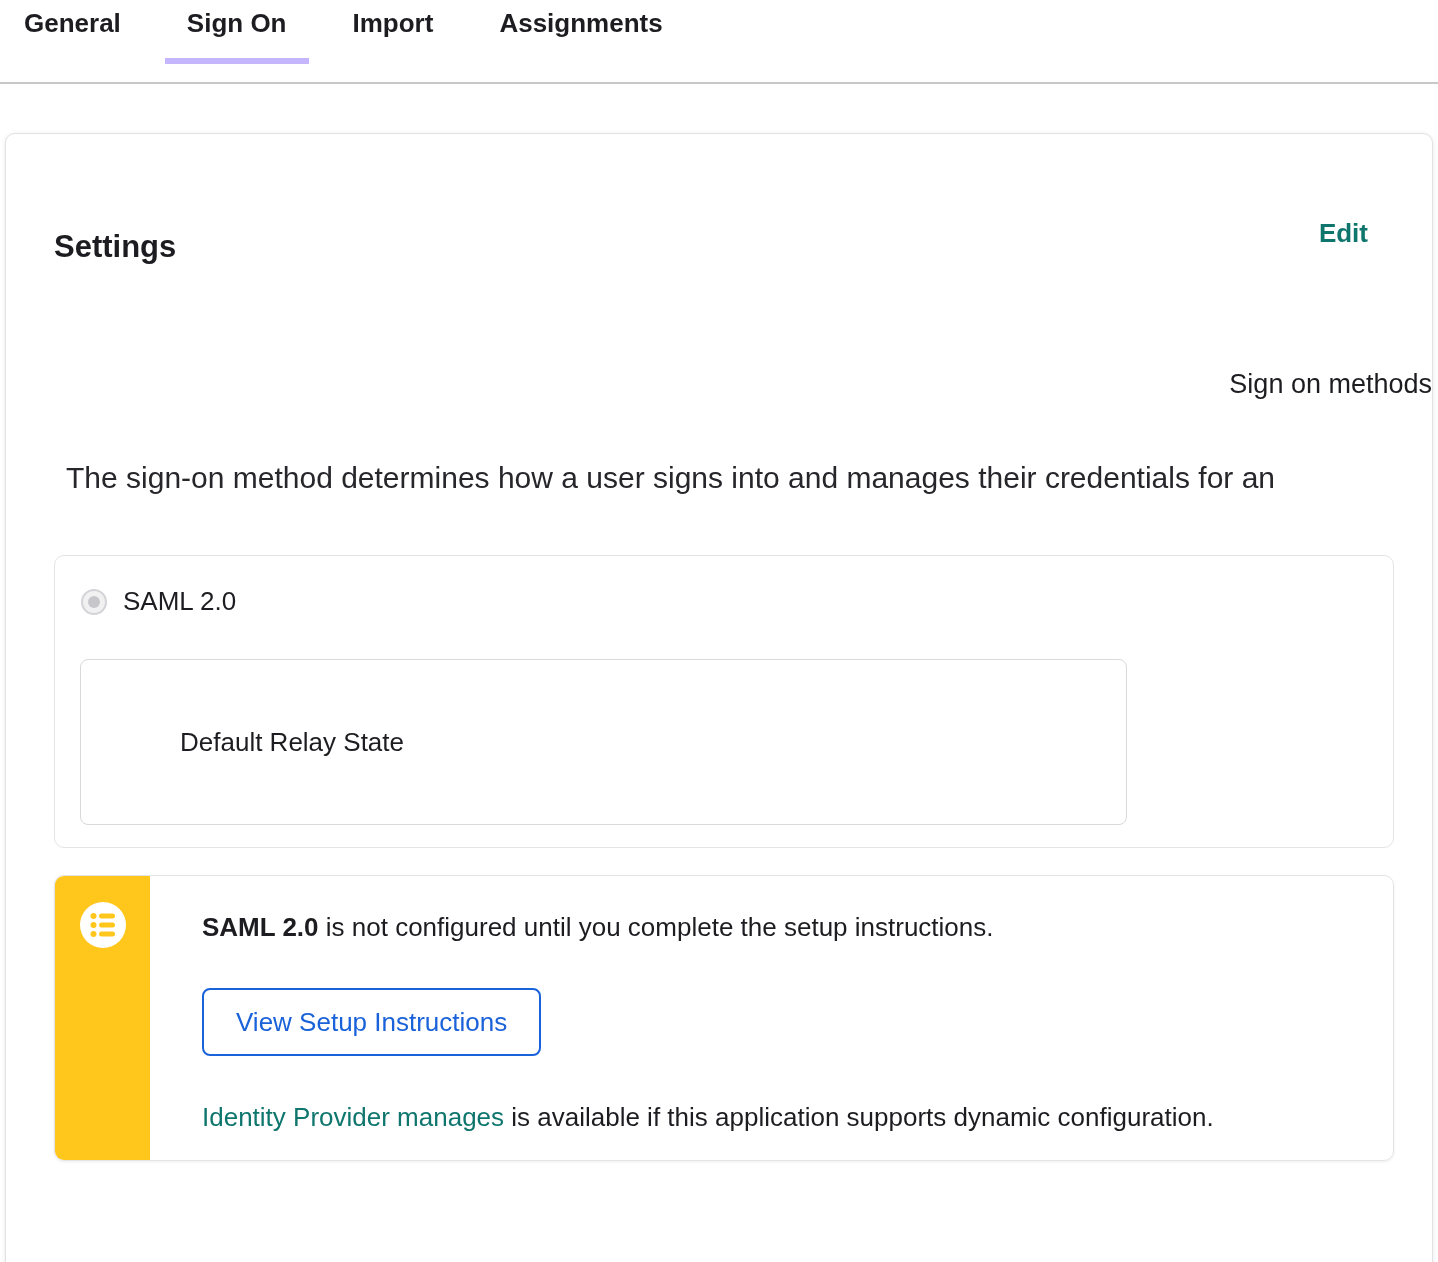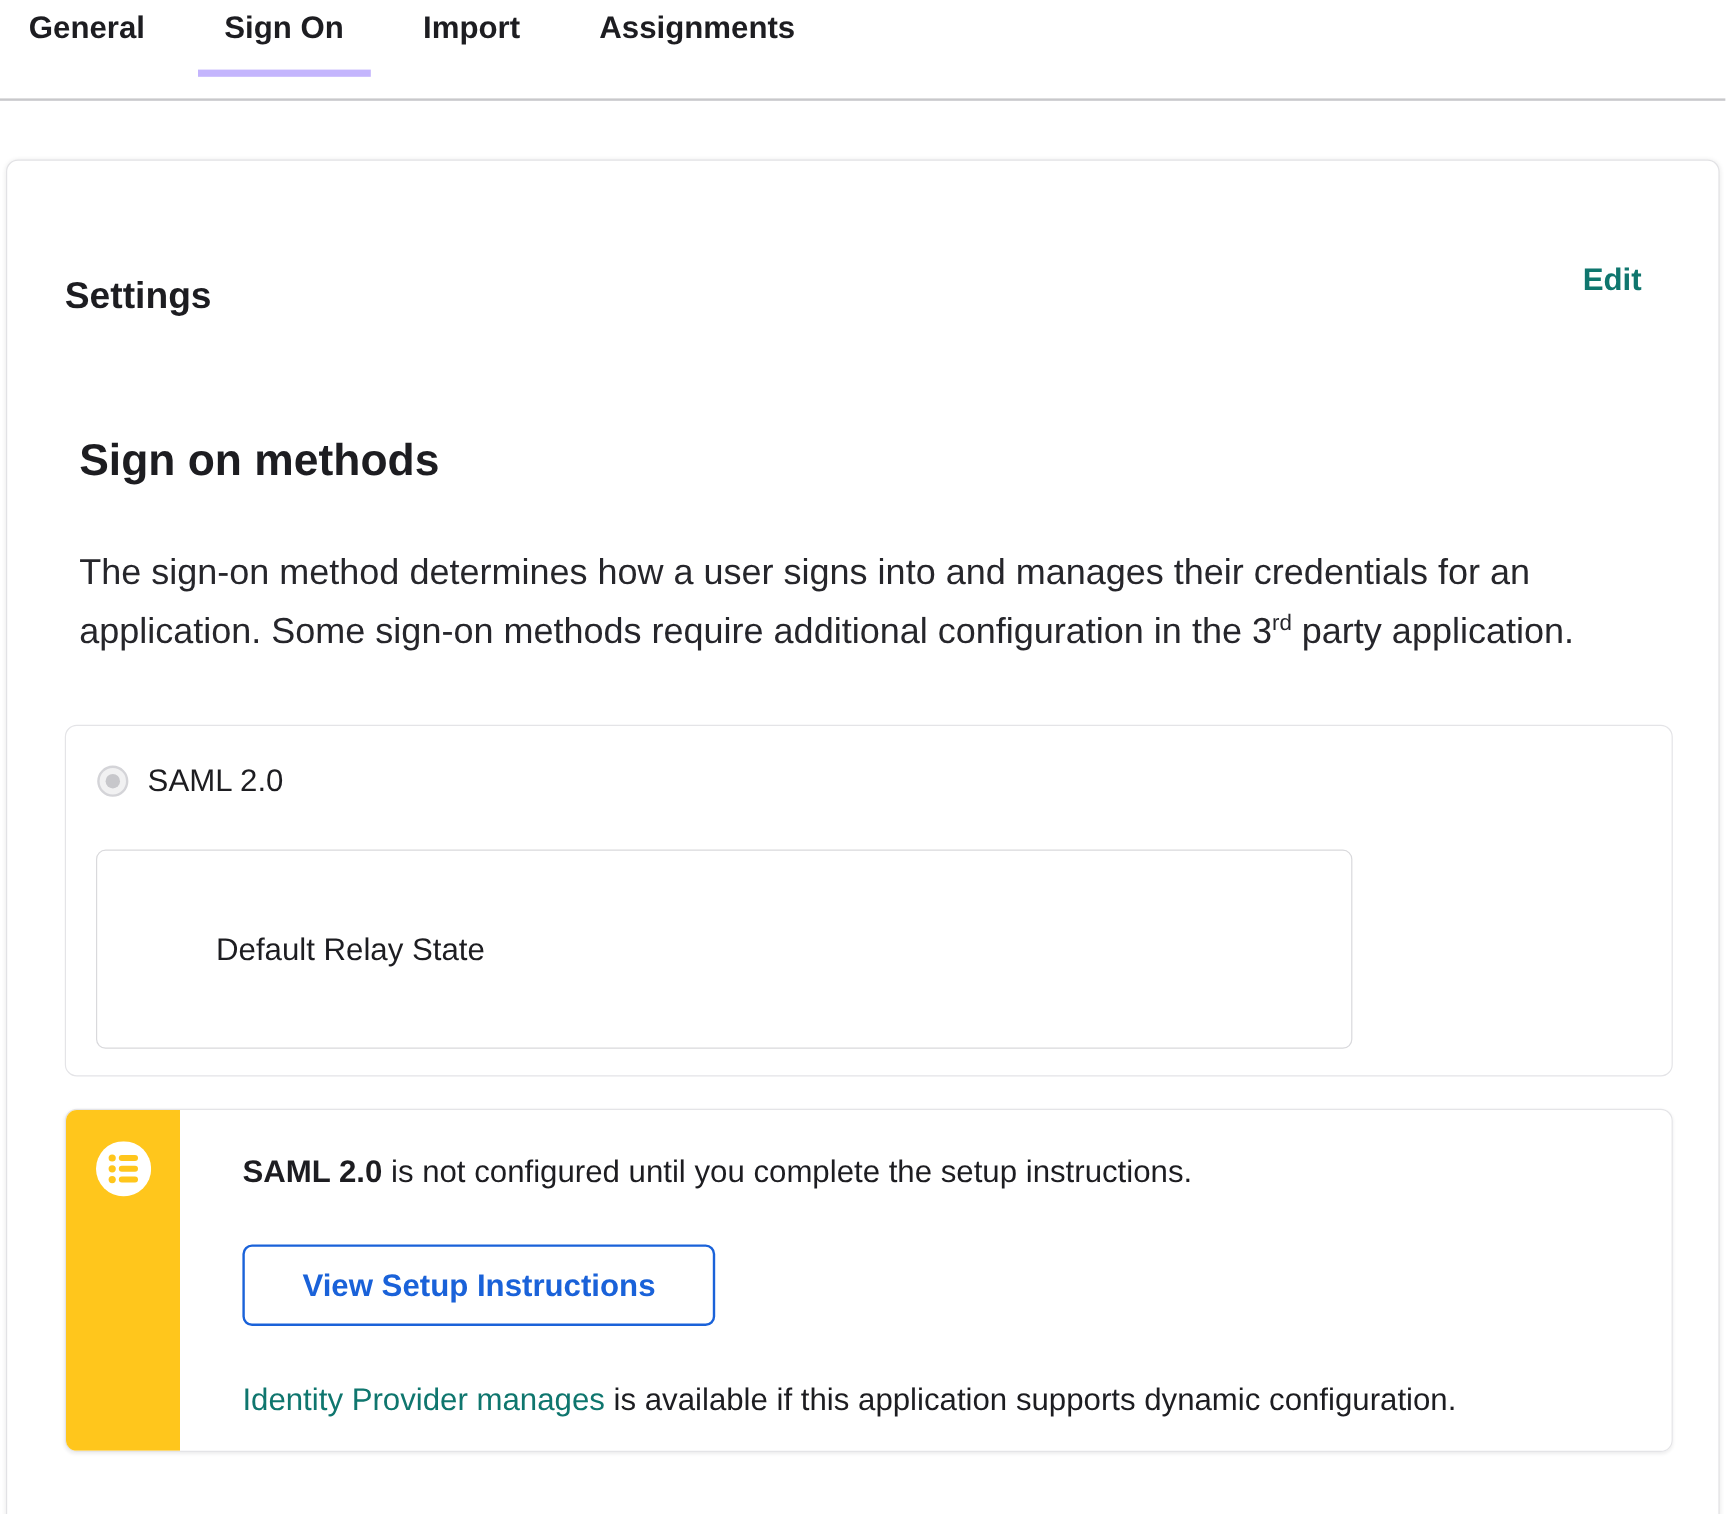--- a/index.html
+++ b/index.html
@@ -42,23 +42,24 @@
     display: flex;
     justify-content: space-between;
     align-items: center;
     padding: 46px 64px 0 48px;
   }
   .card-title { font-size: 31px; font-weight: 700; line-height: 40px; margin-top: 47px; }
   .link { color: #0f766e; text-decoration: none; cursor: pointer; margin-top: 20px; }
   .edit-link { font-size: 26px; font-weight: 700; }
   .section-title {
     margin: 100px 0 0 60px;
-    font-size: 37px;
-    font-weight: 700;
+    font-size: 27px;
+    font-weight: 400;
     line-height: 34px;
+    text-align: right;
   }
   .body-text { font-size: 30px; line-height: 49px; color: #26262b; }
   .para1 { margin: 52px 60px 0 60px; }
   .para2 { margin: 22px 60px 0 60px; }
   sup { font-size: 0.62em; vertical-align: super; line-height: 0; }
   
   .method-box {
     margin: 53px 40px 0 48px;
     width: 1340px;
     height: 293px;
@@ -117,28 +118,28 @@
     display: flex;
     justify-content: center;
   }
   .banner-icon { margin-top: 26px; width: 46px; height: 46px; }
   .banner-body { padding: 34px 40px 0 52px; }
   .banner-message { font-size: 26px; line-height: 34px; }
   .banner-message b { font-weight: 700; }
   .setup-btn {
     margin-top: 44px;
     height: 68px;
-    padding: 0 48px;
+    padding: 0 32px;
     background: #ffffff;
     border: 2px solid #1a62d9;
     border-radius: 8px;
     color: #1a62d9;
     font-family: "Liberation Sans", sans-serif;
     font-size: 26px;
-    font-weight: 700;
+    font-weight: 400;
     cursor: pointer;
     display: inline-flex;
     align-items: center;
   }
   .metadata-line { margin-top: 44px; font-size: 26px; line-height: 34px; }
 </style>
 </head>
 <body>
 
 <nav class="tabbar">
@@ -152,21 +153,20 @@
 
   <div class="card-header">
     <h1 class="card-title">Settings</h1>
     <a class="link edit-link">Edit</a>
   </div>
 
   <h2 class="section-title">Sign on methods</h2>
 
   <p class="body-text para1">
     <span style="display:block">The sign-on method determines how a user signs into and manages their credentials for an</span>
-    <span style="display:block"><span>application. Some sign-on methods require additional configuration in the 3</span><sup>rd</sup><span> party application.</span></span>
   </p>
 
 
   <div class="method-box">
     <div class="radio-row">
       <span class="radio"></span>
       <span class="radio-label">SAML 2.0</span>
     </div>
     <div class="field-box">
       <span class="field-label">Default Relay State</span>

